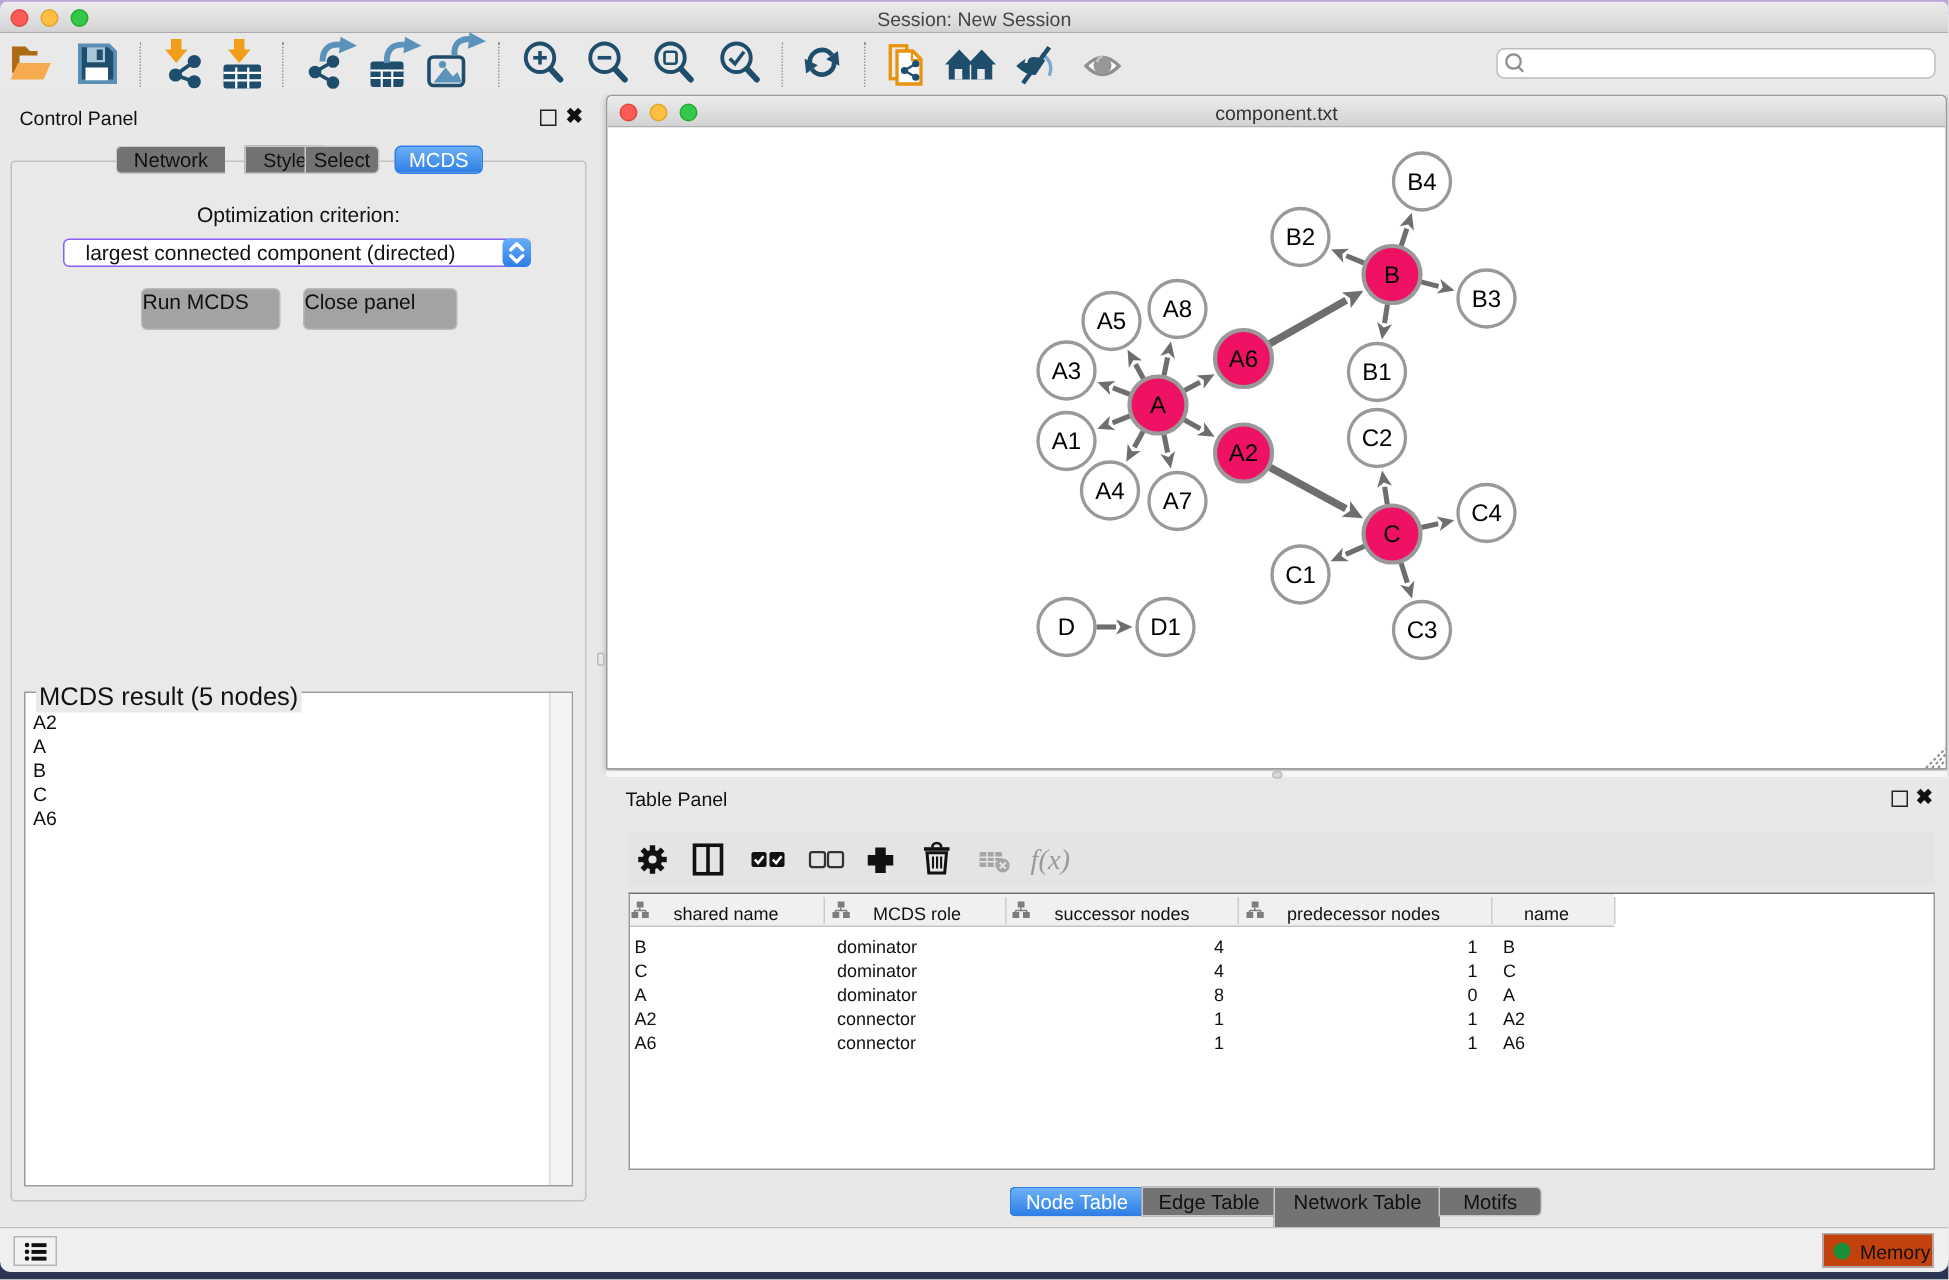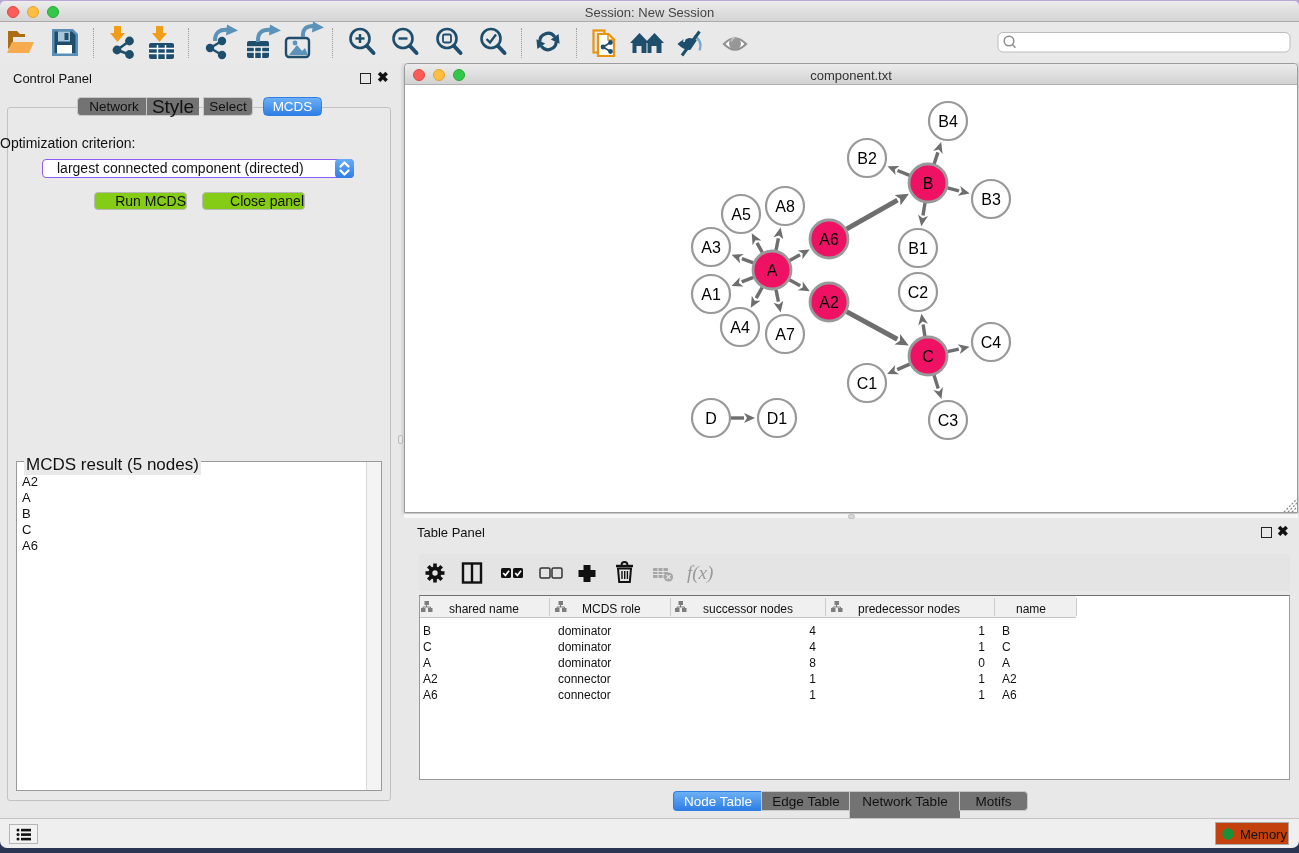--- a/index.html
+++ b/index.html
@@ -15,24 +15,24 @@
 
 #ctrl-title{left:13px;top:71px;font-size:13px;color:#111}
 #tbl-title{left:417px;top:525px;font-size:13px;color:#111}
 .float-btn{width:11px;height:11px;border:1.5px solid #222;position:absolute}
 .x-btn{position:absolute;font-size:14px;font-weight:bold;color:#111;line-height:11px}
 .tab{position:absolute;height:19px;line-height:18px;background:#737373;border:1px solid #c8c8c8;border-right:none;font-size:13px;color:#111;text-align:center}
 .tab.first{border-radius:4px 0 0 4px}
 .tab.last{border-radius:0 4px 4px 0;border-right:1px solid #c8c8c8}
 .tab.sel{background:linear-gradient(#6cb0f5,#2e7ee6);color:#fff;border-color:#2e7ee6}
 #cpanel{left:7px;top:107px;width:384px;height:694px;border:1px solid #c2c2c2;border-radius:3px;background:#e9e9e9}
-#opt-label{left:0;top:135px;width:398px;text-align:left;font-size:14px;color:#111}
+#opt-label{left:0;top:135px;width:398px;text-align:center;font-size:14px;color:#111}
 #dropdown{left:42px;top:159px;width:312px;height:19px;background:#fff;border:1px solid #8b5cf6;border-radius:4px;font-size:14px;line-height:17px;padding-left:14px;color:#111}
 #dd-step{right:-1px;top:-1px;width:19px;height:19px;border-radius:4px;background:linear-gradient(#67adf7,#2f7de5);color:#fff}
-.btn{position:absolute;height:18px;line-height:16px;background:#84cc16;border:1px solid #b9b9b9;border-radius:4px;text-align:right;font-size:14px;color:#111}
+.btn{position:absolute;height:28px;line-height:16px;background:#a3a3a3;border:1px solid #b9b9b9;border-radius:4px;text-align:left;font-size:14px;color:#111}
 #mcds-box{left:16px;top:461px;width:366px;height:330px;border:1px solid #9a9a9a;background:#fff}
 #mcds-label{left:24px;top:455px;background:#e9e9e9;padding:0 2px;font-size:17px;color:#111}
 #mcds-list{left:22px;top:474px;font-size:13px;line-height:16px;color:#111}
 #mcds-scroll{left:366px;top:462px;width:15px;height:328px;background:#f4f4f4;border-left:1px solid #d9d9d9}
 
 #netwin{left:404px;top:63px;width:894px;height:450px;background:#fff;border:1px solid #9c9c9c;border-radius:4px 4px 0 0;box-shadow:0 1px 4px rgba(0,0,0,0.25)}
 #net-titlebar{position:absolute;left:0;top:0;width:100%;height:21px;background:linear-gradient(#ececec,#d2d2d2);border-bottom:1px solid #b0b0b0;border-radius:4px 4px 0 0}
 #net-title{position:absolute;left:0;top:4px;width:100%;text-align:center;font-size:13px;color:#333}
 
 #tp-toolbar{left:419px;top:554px;width:871px;height:37px;background:#e4e4e4;border-radius:4px 4px 0 0}
@@ -203,21 +203,21 @@
 <div class="tsep" style="left:332px;top:6px"></div>
 <div class="tsep" style="left:521px;top:6px"></div>
 <div class="tsep" style="left:576px;top:6px"></div>
 </div>
 
 <div class="abs" id="ctrl-title">Control Panel</div>
 <div class="float-btn" style="left:360px;top:73px"></div>
 <div class="x-btn" style="left:377px;top:72px">✖</div>
 <div class="abs" id="cpanel"></div>
 <div class="tab first" style="left:77px;top:97px;width:73px;font-size:13.5px">Network</div>
-<div class="tab" style="left:146px;top:97px;width:53px;font-size:19px">Style</div>
+<div class="tab" style="left:163px;top:97px;width:53px;font-size:13px">Style</div>
 <div class="tab last" style="left:203px;top:97px;width:50px;font-size:13.5px">Select</div>
 <div class="tab sel" style="left:263px;top:97px;width:59px;border-radius:4.5px;border-right:1px solid #2e7ee6;font-size:13.5px">MCDS</div>
 <div class="abs" id="opt-label">Optimization criterion:</div>
 <div class="abs" id="dropdown">largest connected component (directed)<div class="abs" id="dd-step">
 <svg width="19" height="19">
         <g stroke="#fff" stroke-width="2.3" fill="none" stroke-linecap="round" stroke-linejoin="round">
           <path d="M5.5,7.5 L9.5,3.5 L13.5,7.5"></path>
           <path d="M5.5,11.5 L9.5,15.5 L13.5,11.5"></path>
         </g>
       </svg>

